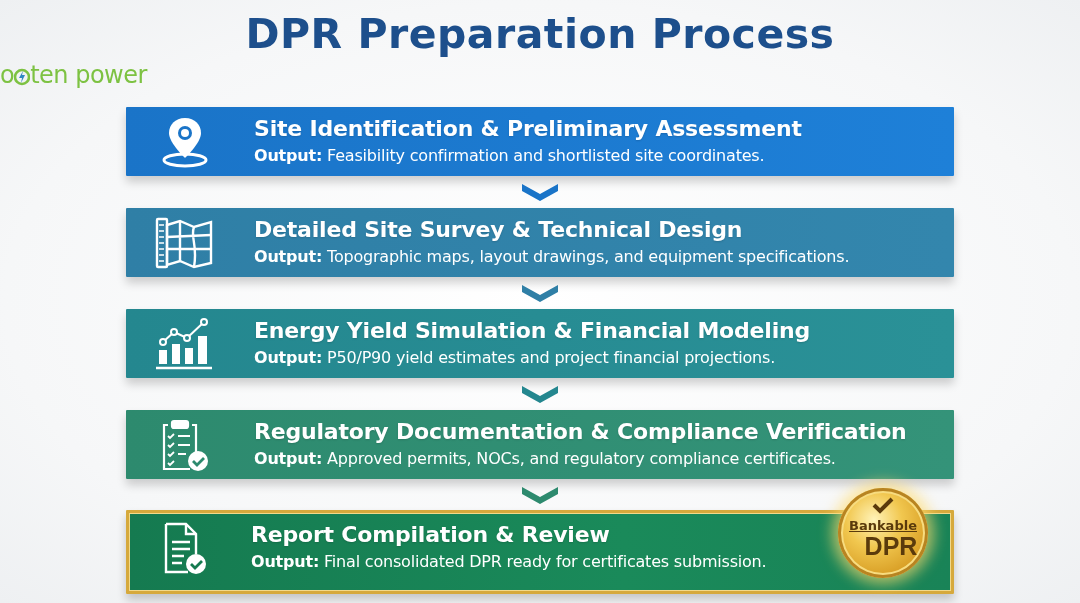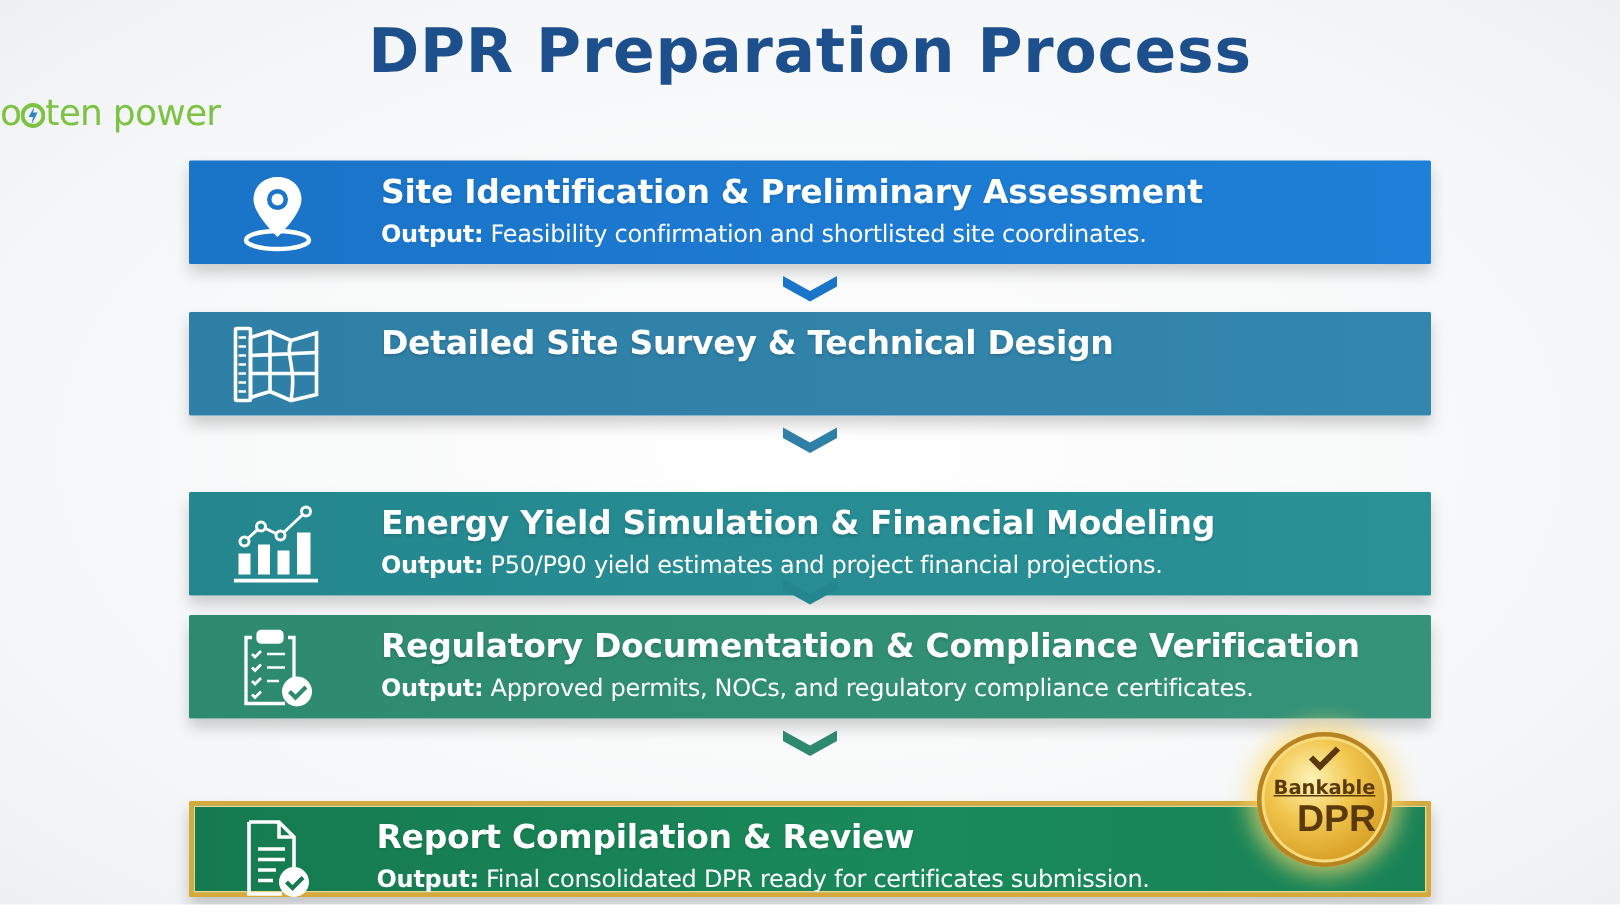--- a/index.html
+++ b/index.html
@@ -36,24 +36,24 @@
     text-shadow: 0 1px 2px rgba(0,0,0,0.15);
   }
   .step .output {
     position: absolute; left: 128px; top: 39px;
     font-size: 16px; white-space: nowrap;
     font-family: "DejaVu Sans", sans-serif; letter-spacing: -0.2px;
   }
   .step .output b { font-weight: bold; }
   .s1 { top: 107px; background: linear-gradient(90deg, #1a74c8, #1e80d8); }
   .s2 { top: 208px; background: linear-gradient(90deg, #2f7fa6, #3386ad); }
-  .s3 { top: 309px; background: linear-gradient(90deg, #24878f, #2a9197); margin-top: 19px; }
+  .s3 { top: 309px; background: linear-gradient(90deg, #24878f, #2a9197); }
   .s4 { top: 410px; background: linear-gradient(90deg, #2d8a6e, #349379); padding-left: 34px; }
   .s5 {
-    top: 534px; height: 64px;
+    top: 510px; height: 84px;
     background: linear-gradient(90deg, #157a50, #1a8a5a 60%, #198357);
     border: 3px solid #d6a93c;
     box-shadow: 0 0 0 1px #f2d98a inset, 0 6px 10px rgba(0,0,0,0.2);
   }
   .s5 .icon { left: 25px; top: 7px; }
   .s5 .heading { left: 122px; top: 9px; }
   .s5 .output { left: 122px; top: 39px; }
   .chev { position: absolute; left: 520px; width: 40px; height: 22px; }
   .badge {
     position: absolute; left: 838px; top: 488px; width: 90px; height: 90px;
@@ -97,20 +97,21 @@
 <div class="step s2">
   <div class="icon">
     <svg viewBox="0 0 62 56" fill="none" stroke="#fff" stroke-width="2.4">
         <rect x="3" y="4" width="10" height="48" rx="1"></rect>
         <path d="M5 10h5M5 16h5M5 22h5M5 28h5M5 34h5M5 40h5M5 46h5" stroke-width="1.6"></path>
         <path d="M13 10 L26 6 L40 12 L57 7 L57 48 L40 52 L26 46 L13 50 Z"></path>
         <path d="M26 6 L26 46 M40 12 C36 22 44 30 40 52 M13 22 L57 20 M13 34 L57 34"></path>
       </svg>
   </div>
   <div class="heading">Detailed Site Survey &amp; Technical Design</div>
+  <div class="output"><b>Output:</b><span> Topographic maps, layout drawings, and equipment specifications.</span></div>
 </div>
 
 <svg class="chev" style="top:282px" viewBox="0 0 40 22">
     <path d="M2 3 L20 13 L38 3 L38 10 L20 20 L2 10 Z" fill="#2f7fa6"></path>
   </svg>
 
 <div class="step s3">
   <div class="icon">
     <svg viewBox="0 0 62 56">
         <rect x="5" y="34" width="8" height="14" fill="#fff"></rect>

